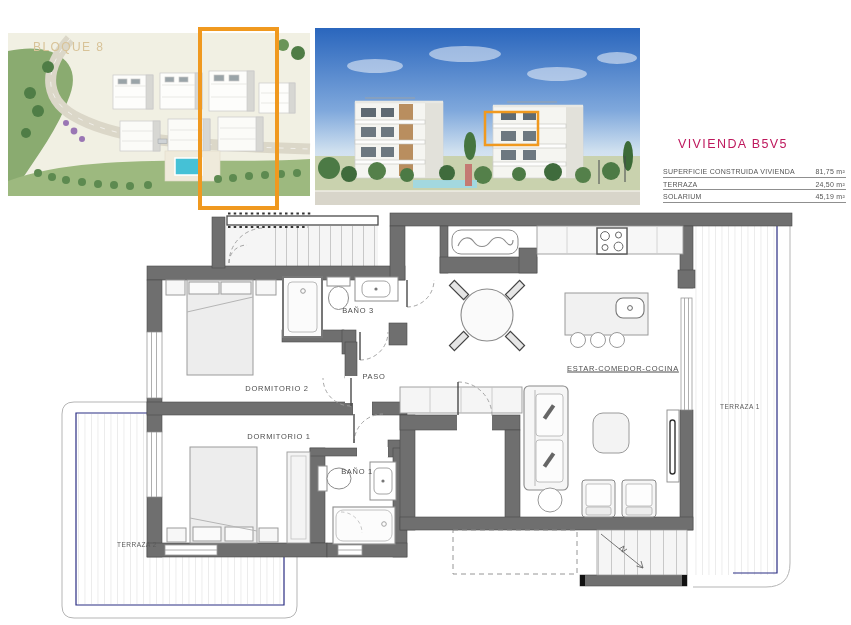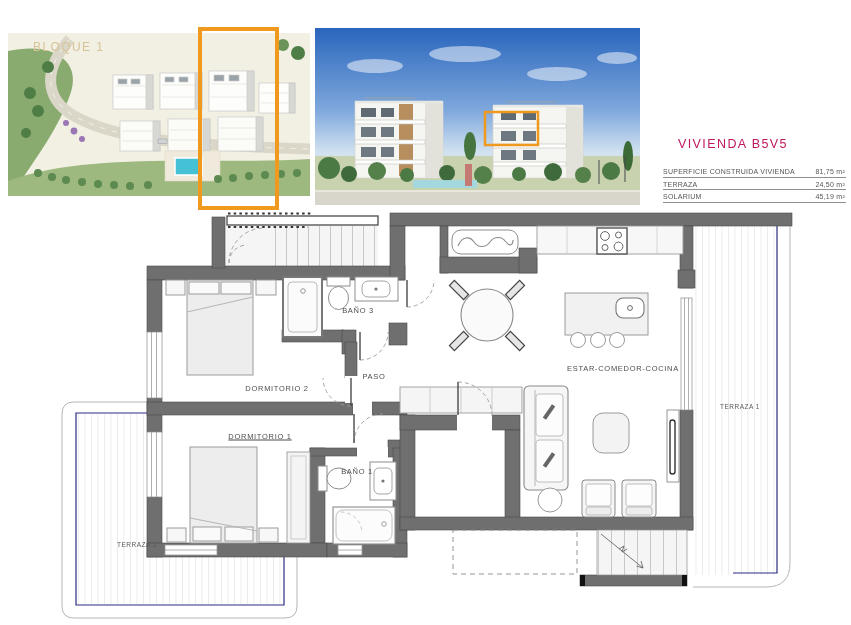--- a/index.html
+++ b/index.html
@@ -411,40 +411,40 @@
       <path d="M601,534 L643,568" stroke="#666" stroke-width="0.9" fill="none"></path>
       <path d="M643,568 L636.5,566 M643,568 L641,561" stroke="#666" stroke-width="0.9" fill="none"></path>
       <path d="M619,549 l5,-3 l-2,6 l5,-3" stroke="#666" stroke-width="0.9" fill="none"></path>
       <rect x="580" y="575" width="5" height="11" fill="#111"></rect>
       <rect x="682" y="575" width="5" height="11" fill="#111"></rect>
     </g>
     <rect x="453" y="530" width="124" height="44" fill="none" stroke="#8a8a8a" stroke-width="0.9" stroke-dasharray="5 4"></rect>
   </g>
 </svg>
 
-<span class="bloque">BLOQUE 1</span>
+<span class="bloque">BLOQUE 8</span>
 <span class="unit-title">VIVIENDA B5V5</span>
 
 <div class="specs">
   <div class="spec-row">
     <span>SUPERFICIE CONSTRUIDA VIVIENDA</span>
     <span class="spec-val">81,75 m²</span>
   </div>
   <div class="spec-row">
     <span>TERRAZA</span>
     <span class="spec-val">24,50 m²</span>
   </div>
   <div class="spec-row">
     <span>SOLARIUM</span>
     <span class="spec-val">45,19 m²</span>
   </div>
 </div>
 
 <span class="rlabel" style="left:358px;top:310px;">BAÑO 3</span>
 <span class="rlabel" style="left:277px;top:388px;">DORMITORIO 2</span>
 <span class="rlabel" style="left:374px;top:376px;">PASO</span>
-<span class="rlabel" style="left:623px;top:368px;">ESTAR-COMEDOR-COCINA</span>
-<span class="rlabel" style="left:260px;top:436px;text-decoration:underline;">DORMITORIO 1</span>
+<span class="rlabel" style="left:623px;top:368px;text-decoration:underline;">ESTAR-COMEDOR-COCINA</span>
+<span class="rlabel" style="left:279px;top:436px;">DORMITORIO 1</span>
 <span class="rlabel" style="left:357px;top:471px;">BAÑO 1</span>
 <span class="rlabel small" style="left:740px;top:406px;">TERRAZA 1</span>
 <span class="rlabel small" style="left:137px;top:544px;">TERRAZA 2</span>
 
 </div>
 
 </body></html>

